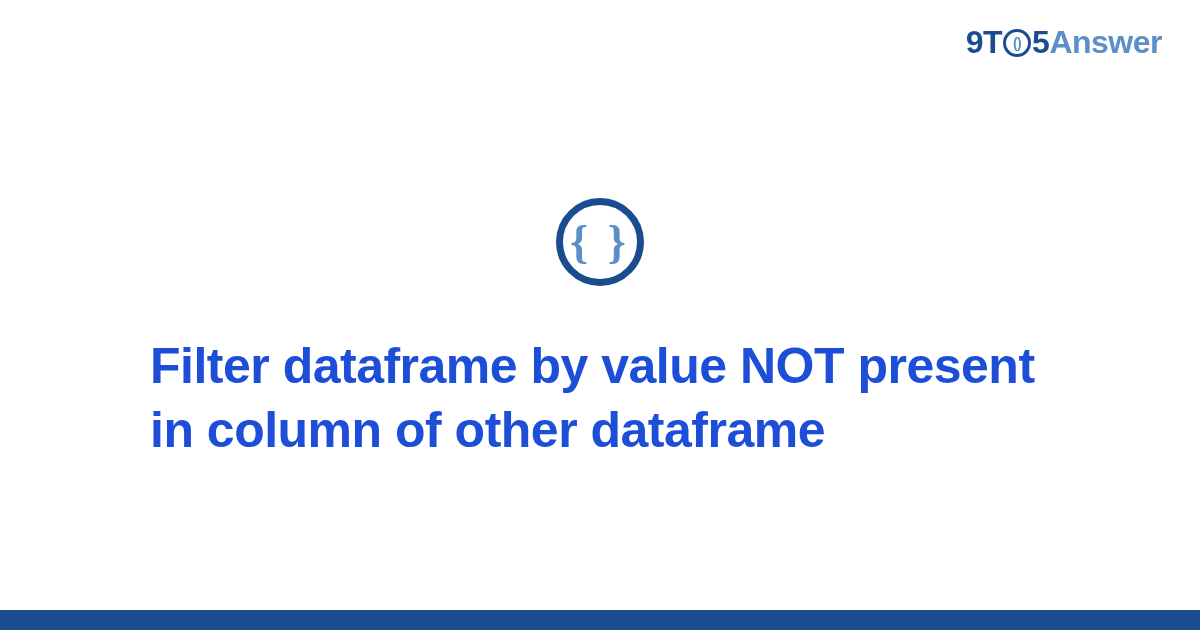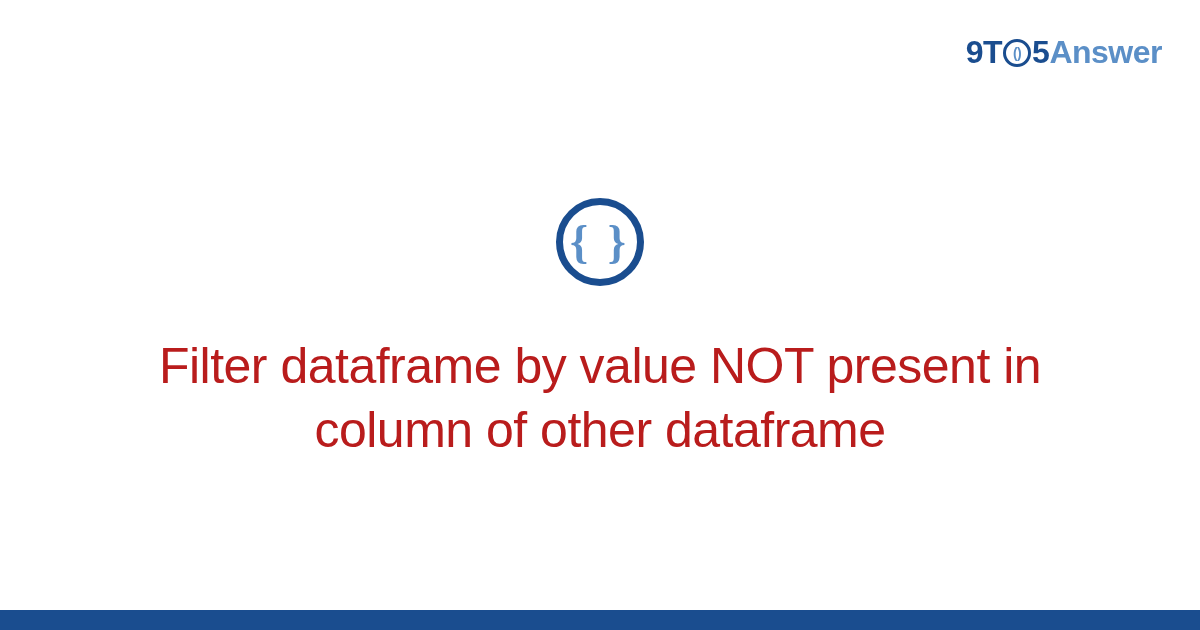--- a/index.html
+++ b/index.html
@@ -10,21 +10,21 @@
     body {
       width: 1200px;
       height: 630px;
       background: #ffffff;
       font-family: -apple-system, BlinkMacSystemFont, "Segoe UI", Helvetica, Arial, sans-serif;
       position: relative;
       overflow: hidden;
     }
     .brand {
       position: absolute;
-      top: 34px;
+      top: 24px;
       right: 38px;
       font-size: 32px;
       font-weight: 600;
       letter-spacing: -0.5px;
     }
     .brand .nine {
       color: #1a4d8f;
     }
     .brand .t {
       color: #1a4d8f;
@@ -75,24 +75,23 @@
     }
     .icon-braces {
       color: #5b8fc7;
       font-size: 46px;
       font-weight: 700;
       font-family: Georgia, serif;
       letter-spacing: 4px;
       line-height: 1;
     }
     .title {
-      color: #b91c1c;
+      color: #1d4ed8;
       font-size: 50px;
-      font-weight: 400;
-      text-align: center;
+      font-weight: 700;
       line-height: 1.28;
       max-width: 900px;
       letter-spacing: -0.5px;
     }
     .bottom-bar {
       position: absolute;
       bottom: 0;
       left: 0;
       width: 100%;
       height: 20px;

